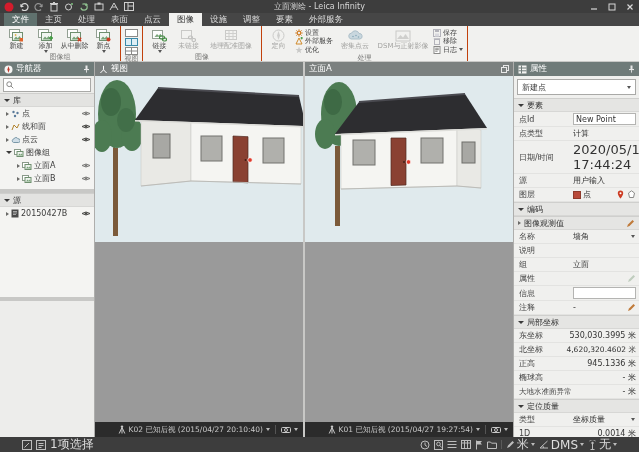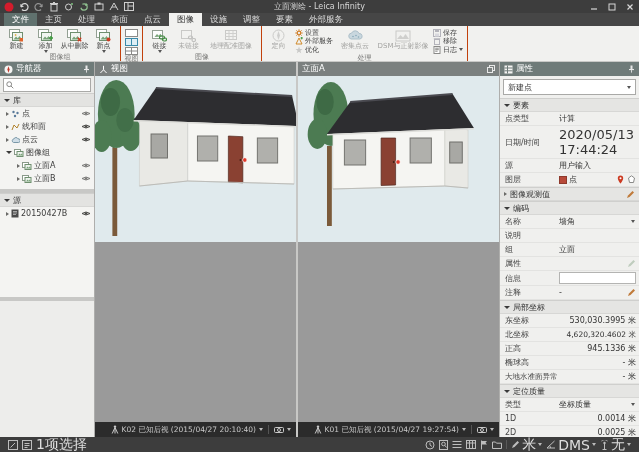--- a/index.html
+++ b/index.html
@@ -58,34 +58,34 @@
   .viewports{flex:1;min-width:0;display:flex;}
   .viewport{flex:1;min-width:0;display:flex;flex-direction:column;}
   .vsplit{width:2px;background:#c8c8c6;}
   .vheader{height:14px;background:#7b807f;color:#fff;font-size:8.5px;display:flex;align-items:center;gap:3px;padding:0 4px;}
   .vcanvas{flex:1;min-height:0;position:relative;}
   .vcanvas svg{display:block;width:100%;height:100%;}
   .vbottom{height:15px;background:#2b2b2b;color:#c9c9c9;font-size:7.5px;display:flex;align-items:center;justify-content:flex-end;gap:3px;padding:0 5px;white-space:nowrap;}
   .vbottom .sepv{width:1px;height:9px;background:#555;margin:0 2px;}
 
   
-  .proppanel{width:140px;flex:0 0 auto;background:#f0f0ee;display:flex;flex-direction:column;border-left:1px solid #aeaeac;box-sizing:border-box;}
+  .proppanel{width:126px;flex:0 0 auto;background:#f0f0ee;display:flex;flex-direction:column;border-left:1px solid #aeaeac;box-sizing:border-box;}
   .preset{margin:3px;height:14px;background:#fff;border:1px solid #a9a9a7;display:flex;align-items:center;justify-content:space-between;padding:0 4px;font-size:8px;flex:0 0 auto;}
   .psec{height:12px;background:#e5e5e3;border-top:1px solid #cfcfcd;border-bottom:1px solid #d7d7d5;display:flex;align-items:center;gap:3px;padding:0 4px;font-size:8px;color:#333;flex:0 0 auto;}
   .psec .right{margin-left:auto;}
   .prow{min-height:13px;display:flex;align-items:center;border-bottom:1px solid #e3e3e1;padding-left:5px;font-size:8px;flex:0 0 auto;}
   .plabel{width:54px;flex:0 0 auto;color:#454545;white-space:nowrap;overflow:hidden;}
   .pval{flex:1;min-width:0;display:flex;align-items:center;padding:1px 3px 1px 0;gap:2px;}
   .pval.num{justify-content:flex-end;color:#333;white-space:nowrap;}
   .field{flex:1;background:#fff;border:1px solid #b4b4b2;height:10px;display:flex;align-items:center;padding:0 2px;justify-content:space-between;}
   .graycombo{flex:1;display:flex;align-items:center;justify-content:space-between;padding-right:1px;}
   .layersq{width:6px;height:6px;background:#b84a3a;border:1px solid #8e3a2c;display:inline-block;}
 
   
-  .statusbar{height:15px;background:#3d3d3d;display:flex;align-items:center;gap:4px;padding:0 8px;color:#dedede;font-size:14px;}
+  .statusbar{height:15px;background:#3d3d3d;display:flex;align-items:center;gap:4px;padding:0 22px;color:#dedede;font-size:12px;}
   .statusbar .grow{flex:1;}
   .sbsep{width:1px;height:9px;background:#5a5a5a;}
   .unit{display:flex;align-items:center;gap:2px;}
   svg{display:block;}
 </style>
 </head>
 <body>
 
 <div class="app">
 
@@ -694,20 +694,28 @@
       </div>
 
       <div class="preset">
         <span>新建点</span>
         <span class="dd"></span>
       </div>
 
       <div class="psec">
         <span class="car exp"></span>
         <span>要素</span>
+      </div>
+      <div class="prow">
+        <div class="plabel">点Id</div>
+        <div class="pval">
+            <div class="field">
+              <span>New Point</span>
+            </div>
+          </div>
       </div>
       <div class="prow">
         <div class="plabel">点类型</div>
         <div class="pval">
             <span>计算</span>
           </div>
       </div>
       <div class="prow">
         <div class="plabel">日期/时间</div>
         <div class="pval" style="font-size:13px;">
@@ -735,32 +743,32 @@
             <span>
                 <svg width="9" height="9">
                   <polygon points="1.5,3 4.5,0.8 7.5,3 6.5,7.5 2.5,7.5" fill="#fff" stroke="#8a8a88"></polygon>
                 </svg>
               </span>
           </span>
         </div>
       </div>
 
       <div class="psec">
+        <span class="car exp"></span>
+        <span>编码</span>
+      </div>
+
+      <div class="psec">
         <span class="car"></span>
         <span>图像观测值</span>
         <span class="right">
             <svg width="9" height="9">
               <path d="M1 8 L2 5.5 L6.5 1 L8 2.5 L3.5 7 Z" fill="#c07a3a"></path>
             </svg>
           </span>
-      </div>
-
-      <div class="psec">
-        <span class="car exp"></span>
-        <span>编码</span>
       </div>
       <div class="prow">
         <div class="plabel">名称</div>
         <div class="pval">
             <div class="graycombo">
               <span>墙角</span>
               <span class="dd"></span>
             </div>
           </div>
       </div>

